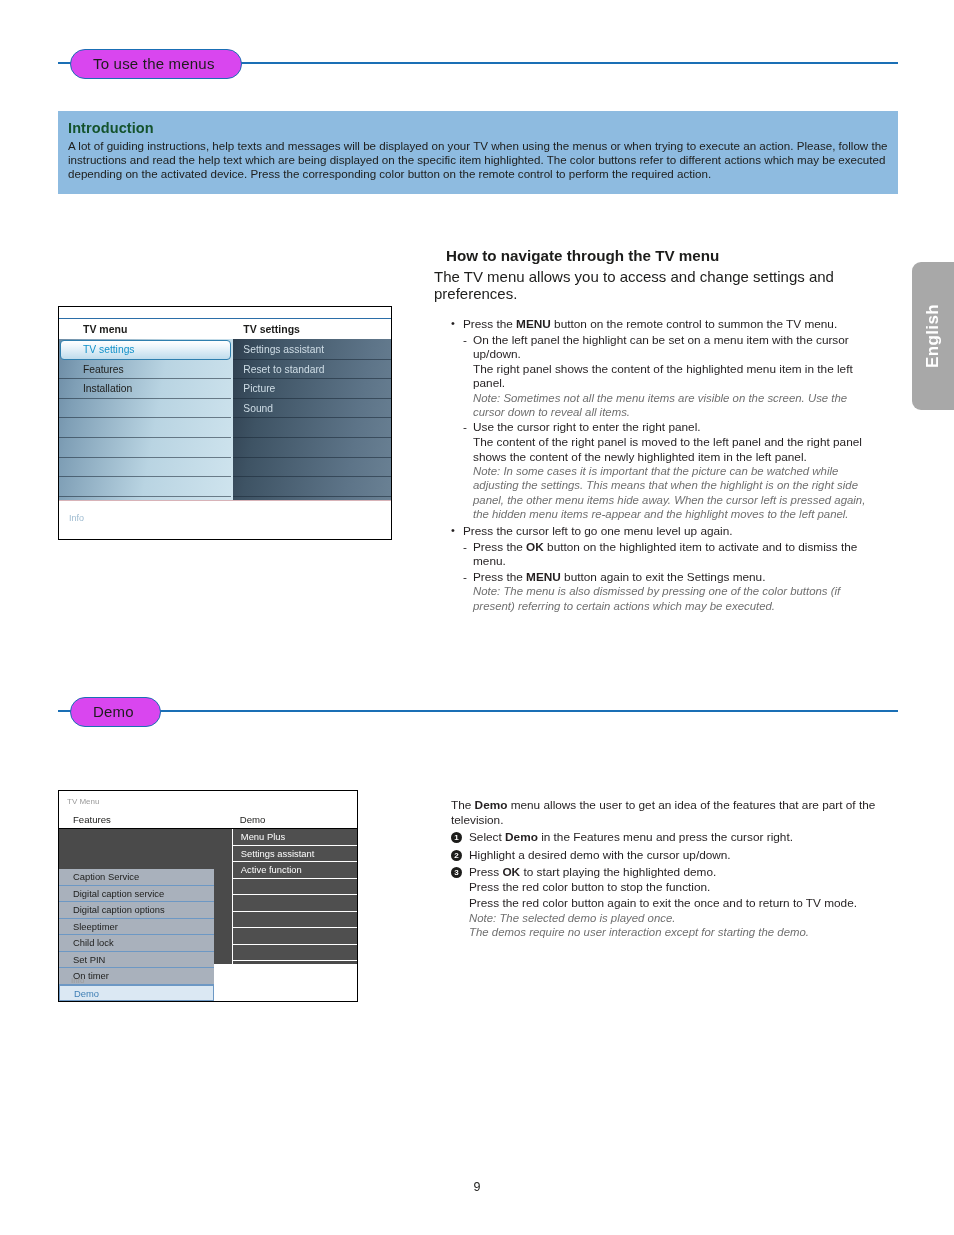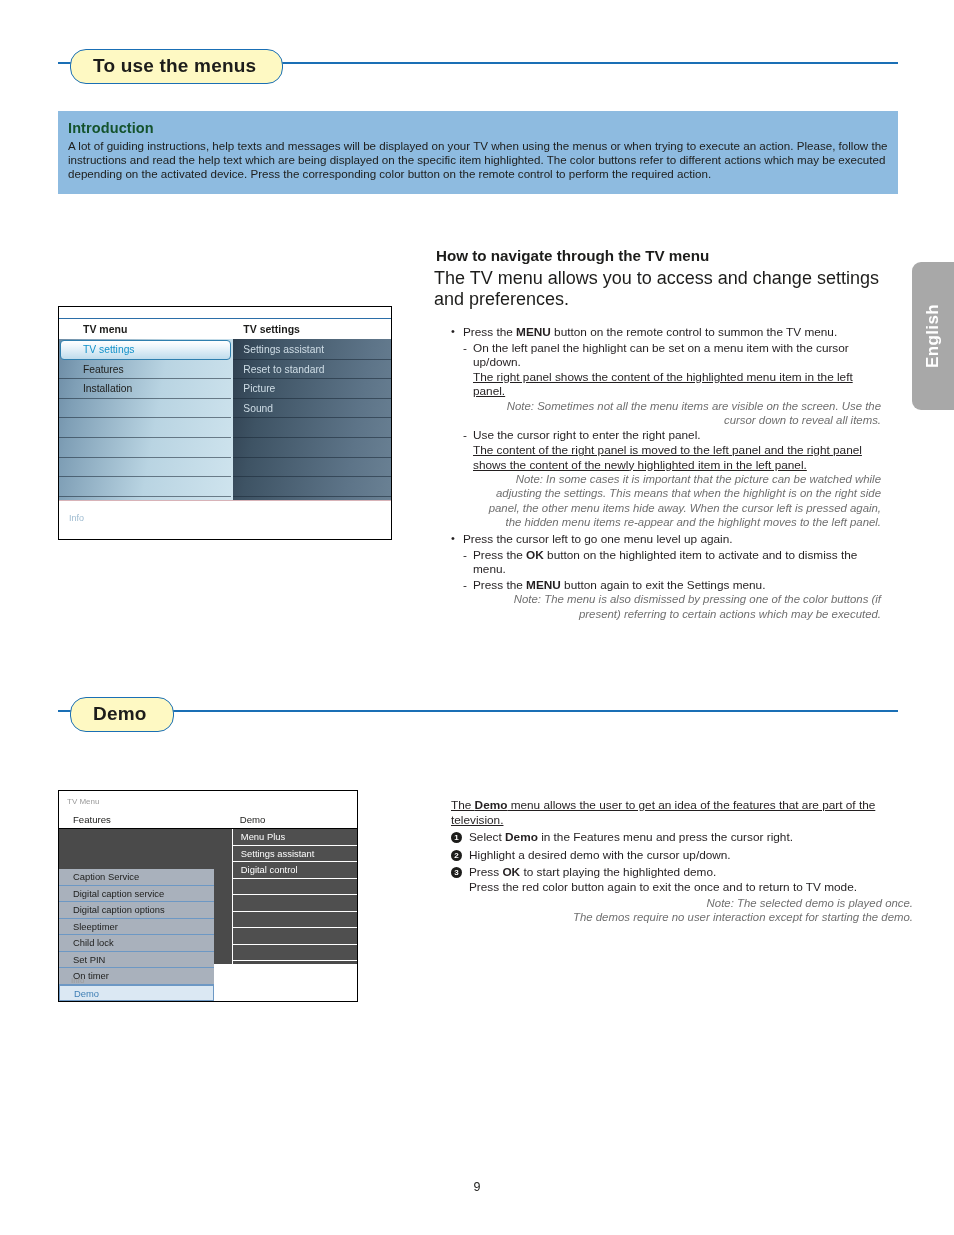--- a/index.html
+++ b/index.html
@@ -11,23 +11,23 @@
     position:relative;
     overflow:hidden;
   }
 
   
   .sec-head{position:absolute;left:58px;width:840px;}
   .sec-rule{position:absolute;left:0;top:0;width:840px;height:2px;background:#1a6fb5;}
   .sec-pill{
     position:absolute;left:12px;top:-13px;
     border:1.6px solid #1a6fb5;border-radius:16px;
-    background:#fef9c3;
+    background:#d946ef;
     padding:5px 26px 6px 22px;
-    font-size:19px;font-weight:bold;letter-spacing:.2px;
+    font-size:15px;font-weight:normal;letter-spacing:.2px;
     color:#1d1d1b;
     white-space:nowrap;
   }
 
   
   .intro{
     position:absolute;left:58px;top:111px;width:840px;
     background:#8ebbe0;
     padding:9px 10px 12px 10px;
     box-sizing:border-box;
@@ -48,38 +48,38 @@
     display:block;
     position:absolute;left:50%;top:50%;
     transform:translate(-50%,-50%) rotate(-90deg);
     transform-origin:center;
     color:#ffffff;font-weight:bold;font-size:17px;letter-spacing:.4px;
     white-space:nowrap;
   }
 
   
   .col-r{position:absolute;left:434px;width:462px;}
-  .h3{font-size:15.2px;font-weight:bold;margin:0 0 4px 2px;color:#1d1d1b;}
-  .lead{font-size:18px;margin:0 0 10px 0;color:#1d1d1b;}
+  .h3{font-size:15.2px;font-weight:bold;margin:0 0 4px 12px;color:#1d1d1b;}
+  .lead{font-size:15px;margin:0 0 10px 0;color:#1d1d1b;}
   .blist{margin:15px;padding:0;list-style:none;}
   .blist > li{
     position:relative;padding-left:14px;font-size:11.8px;line-height:14.6px;
     margin-bottom:1px;
   }
   .blist > li::before{
     content:"\2022";position:absolute;left:2px;top:-1px;font-size:11px;
   }
   .sub{margin:0;padding:0;list-style:none;}
   .sub > li{
     position:relative;padding-left:10px;font-size:11.8px;line-height:14.6px;
     margin-top:1px;
   }
   .sub > li::before{content:"-";position:absolute;left:0;top:0;}
-  .cont{font-size:11.8px;line-height:14.6px;text-decoration:underline;}
-  .note{font-style:italic;color:#6f6f6f;font-size:11.4px;line-height:14.2px;text-align:right;}
+  .cont{font-size:11.8px;line-height:14.6px;}
+  .note{font-style:italic;color:#6f6f6f;font-size:11.4px;line-height:14.2px;}
   b{font-weight:bold;}
 
   
   .steps{margin:0;padding:0;list-style:none;}
   .steps > li{
     position:relative;padding-left:18px;font-size:11.8px;line-height:15.4px;
     margin-bottom:2px;
   }
   .num{
     position:absolute;left:0;top:2px;
@@ -270,21 +270,21 @@
       <div class="row2">Sleeptimer</div>
       <div class="row2">Child lock</div>
       <div class="row2">Set PIN</div>
       <div class="row2">On timer</div>
       <div class="row2 sel">Demo</div>
     </div>
     <div class="tv2-gap"></div>
     <div class="tv2-right">
       <div class="row2">Menu Plus</div>
       <div class="row2">Settings assistant</div>
-      <div class="row2">Digital control</div>
+      <div class="row2">Active function</div>
       <div class="row2 empty"></div>
       <div class="row2 empty"></div>
       <div class="row2 empty"></div>
       <div class="row2 empty"></div>
       <div class="row2 empty"></div>
     </div>
   </div>
   <div class="tv2-info">Info</div>
 </div>
 
@@ -295,20 +295,21 @@
       <span class="num">1</span>
       <span>Select <b>Demo</b> in the Features menu and press the cursor right.</span>
     </li>
     <li>
       <span class="num">2</span>
       <span>Highlight a desired demo with the cursor up/down.</span>
     </li>
     <li>
       <span class="num">3</span>
       <span>Press <b>OK</b> to start playing the highlighted demo.</span>
+      <div>Press the red color button to stop the function.</div>
       <div>Press the red color button again to exit the once and to return to TV mode.</div>
       <div class="note">Note: The selected demo is played once.</div>
       <div class="note">The demos require no user interaction except for starting the demo.</div>
     </li>
   </ul>
 </div>
 
 <div class="pageno">9</div>
 
 </body></html>

